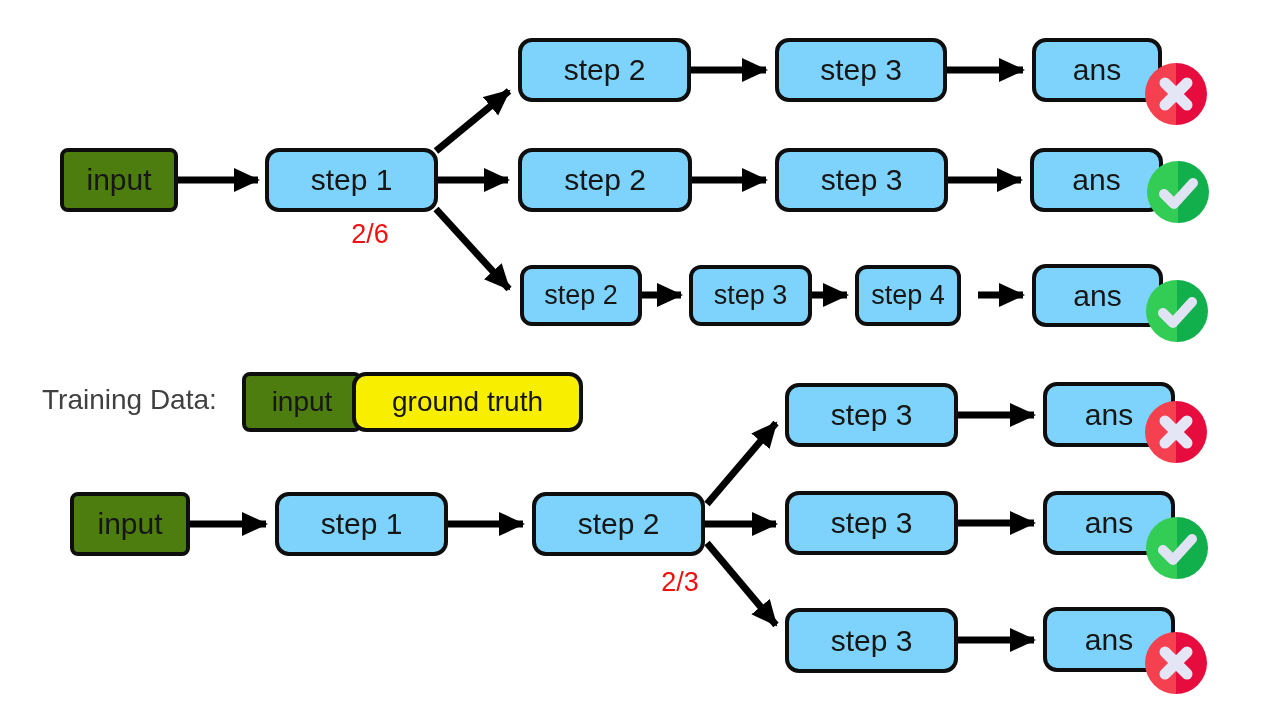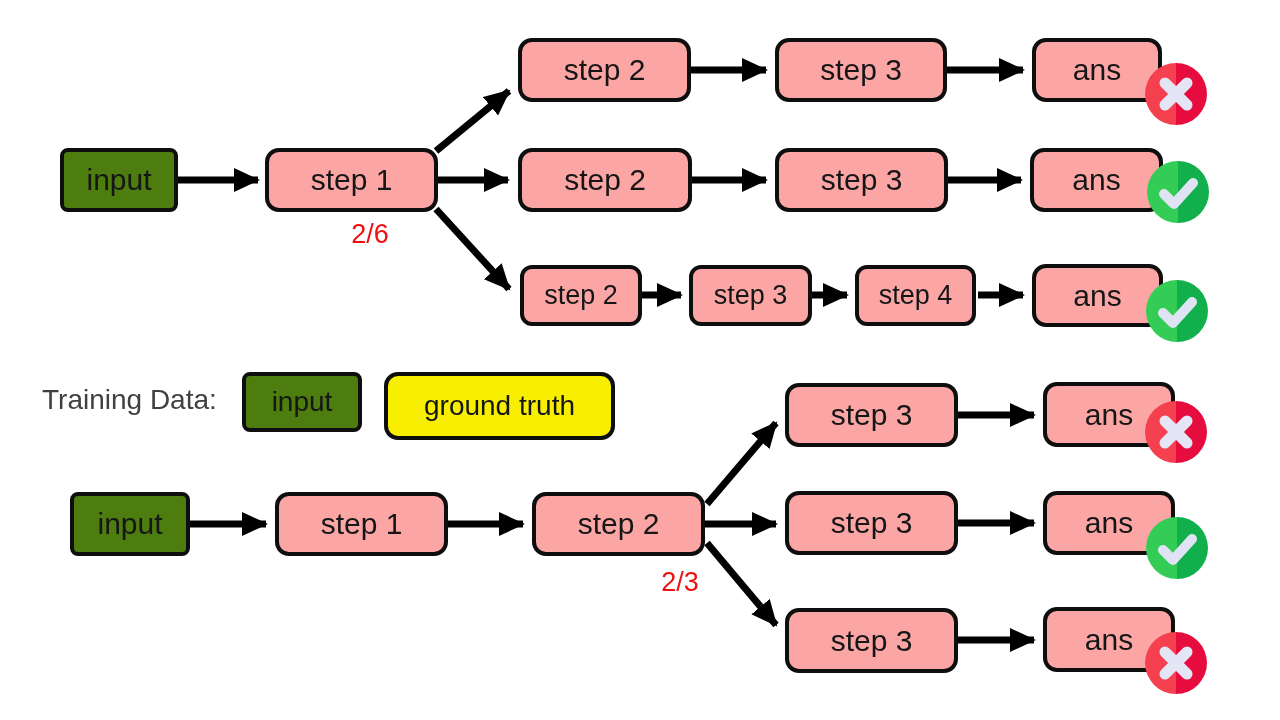--- a/index.html
+++ b/index.html
@@ -3,21 +3,21 @@
 <meta charset="utf-8">
 <style>
   html,body{margin:0;padding:0;background:#ffffff;}
   .canvas{
     position:relative;width:1280px;height:720px;background:#ffffff;overflow:hidden;
     font-family:"Liberation Sans","DejaVu Sans",sans-serif;
   }
   .arrows{position:absolute;left:0;top:0;width:1280px;height:720px;}
   .box{
     position:absolute;display:flex;align-items:center;justify-content:center;
-    border:4.5px solid #0e0e0e;border-radius:14px;background:#fca5a5;
+    border:4.5px solid #0e0e0e;border-radius:14px;background:#7dd3fc;
     color:#161616;font-size:30px;line-height:1;white-space:nowrap;
     box-sizing:border-box;z-index:2;
   }
   .box.small{font-size:27px;border-radius:12px;}
   .box.input{background:#4d7c0f;border-radius:8px;}
   .box.truth{background:#f8ee00;}
   .badge{
     position:absolute;width:62px;height:62px;border-radius:50%;z-index:3;
     display:flex;align-items:center;justify-content:center;
   }
@@ -83,31 +83,31 @@
   <div class="box" style="left:775px;top:148px;width:173px;height:64px">step 3</div>
   <div class="box" style="left:1030px;top:148px;width:133px;height:64px">ans</div>
   <div class="badge pass" style="left:1147px;top:161px">
     <svg viewBox="0 0 62 62">
       <path d="M17 33 L27 43 L46 22" stroke="#e0e3f4" stroke-width="10" fill="none" stroke-linecap="round" stroke-linejoin="round"></path>
     </svg>
   </div>
 
   <div class="box small" style="left:520px;top:265px;width:122px;height:61px">step 2</div>
   <div class="box small" style="left:689px;top:265px;width:123px;height:61px">step 3</div>
-  <div class="box small" style="left:855px;top:265px;width:121px;height:61px">step 4</div>
+  <div class="box small" style="left:855px;top:265px;width:106px;height:61px">step 4</div>
   <div class="box" style="left:1032px;top:264px;width:131px;height:63px">ans</div>
   <div class="badge pass" style="left:1146px;top:280px">
     <svg viewBox="0 0 62 62">
       <path d="M17 33 L27 43 L46 22" stroke="#e0e3f4" stroke-width="10" fill="none" stroke-linecap="round" stroke-linejoin="round"></path>
     </svg>
   </div>
 
   <div class="legend-label" style="left:42px;top:386px">Training Data:</div>
   <div class="box input" style="left:242px;top:372px;width:120px;height:60px;font-size:28px">input</div>
-  <div class="box truth" style="left:384px;top:372px;width:231px;height:68px;font-size:28px">ground truth</div>
+  <div class="box truth" style="left:352px;top:372px;width:231px;height:60px;font-size:28px">ground truth</div>
 
   <div class="box input" style="left:70px;top:492px;width:120px;height:64px">input</div>
   <div class="box" style="left:275px;top:492px;width:173px;height:64px">step 1</div>
   <div class="box" style="left:532px;top:492px;width:173px;height:64px">step 2</div>
   <div class="fraction" style="left:640px;top:569px">2/3</div>
 
   <div class="box" style="left:785px;top:383px;width:173px;height:64px">step 3</div>
   <div class="box" style="left:1043px;top:382px;width:132px;height:65px">ans</div>
   <div class="badge fail" style="left:1145px;top:401px">
     <svg viewBox="0 0 62 62">

